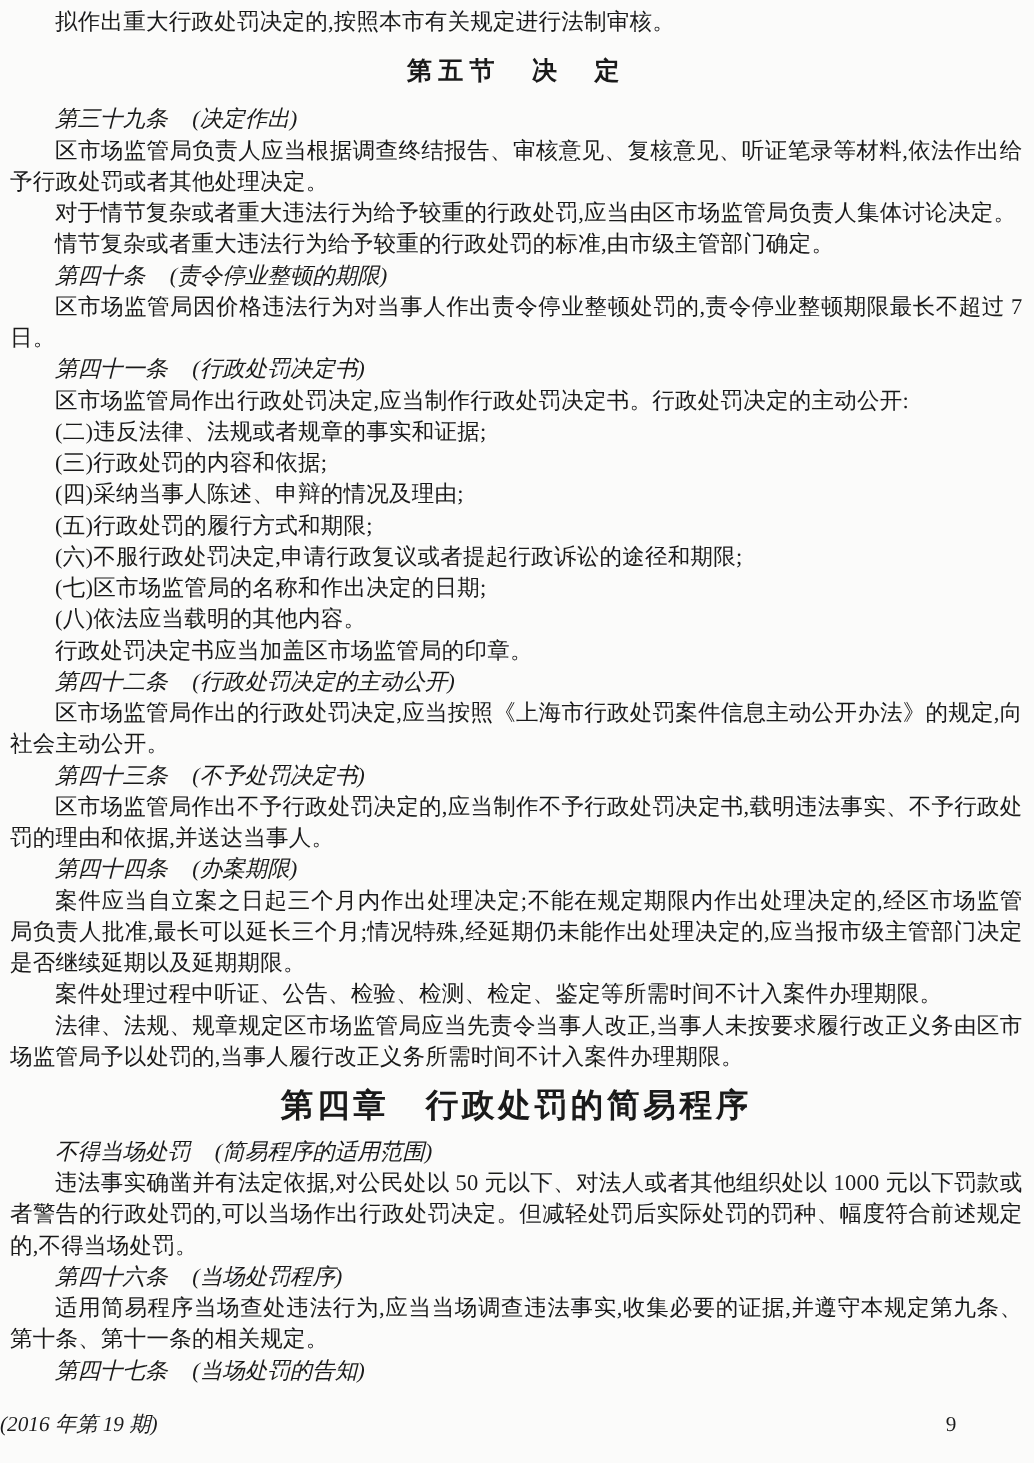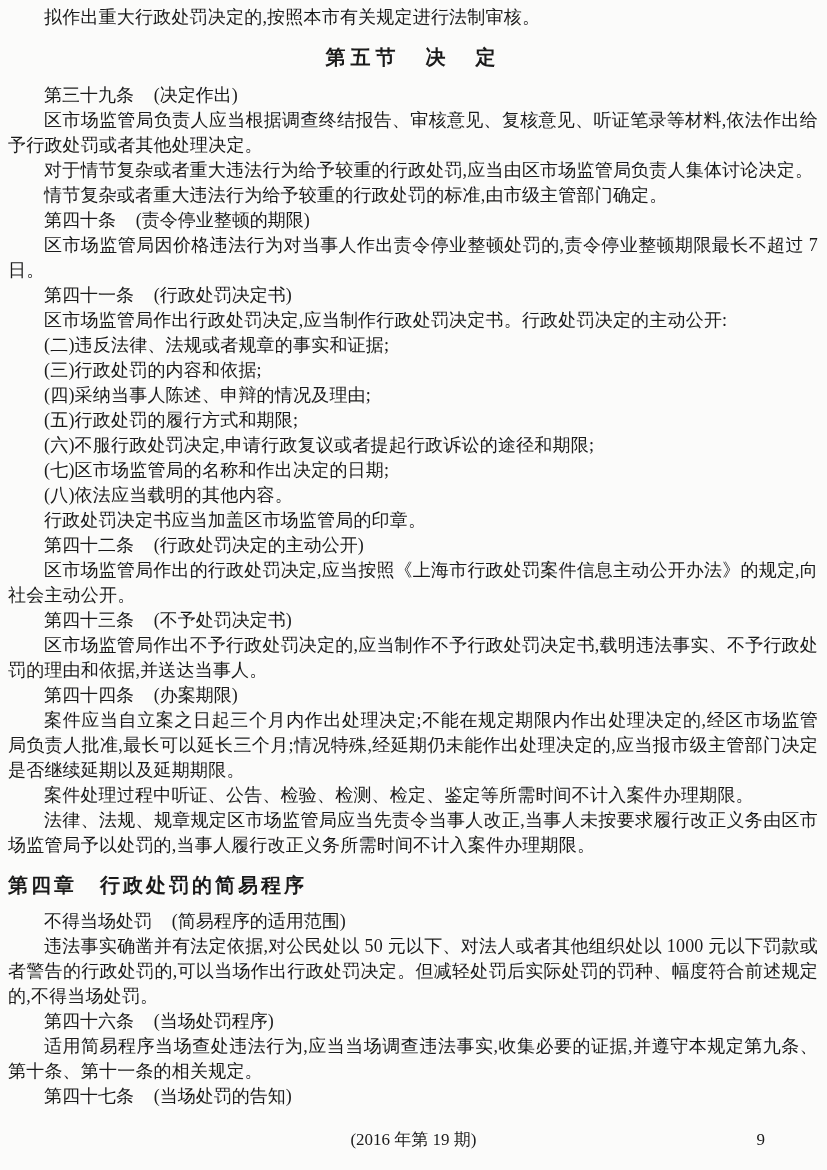--- a/index.html
+++ b/index.html
@@ -26,48 +26,50 @@
     text-align: justify;
     text-indent: 2em;
     letter-spacing: 0.2px;
   }
   .article-p {
     margin: 0;
     font-size: 18px;
     line-height: 25px;
     text-indent: 2em;
     white-space: nowrap;
+    font-style: italic;
   }
   .art-title {
     margin-left: 1.1em;
   }
   .section-heading {
     margin: 14px 0 13px 0;
     text-align: center;
     font-size: 20px;
     line-height: 26px;
     font-weight: 700;
     letter-spacing: 5px;
   }
   .chapter-heading {
     margin: 12px 0 9px 0;
-    text-align: left;
-    font-size: 20px;
+    text-align: center;
+    font-size: 26px;
     line-height: 30px;
     font-weight: 700;
     letter-spacing: 3px;
   }
   .footer-row {
     position: absolute;
     left: 0;
     top: 1129px;
     width: 100%;
-    text-align: center;
+    text-align: left;
     font-size: 17px;
     line-height: 22px;
+    font-style: italic;
   }
   .page-number {
     position: absolute;
     right: 62px;
     top: 1129px;
     font-size: 17px;
     line-height: 22px;
   }
 </style>
 </head>

